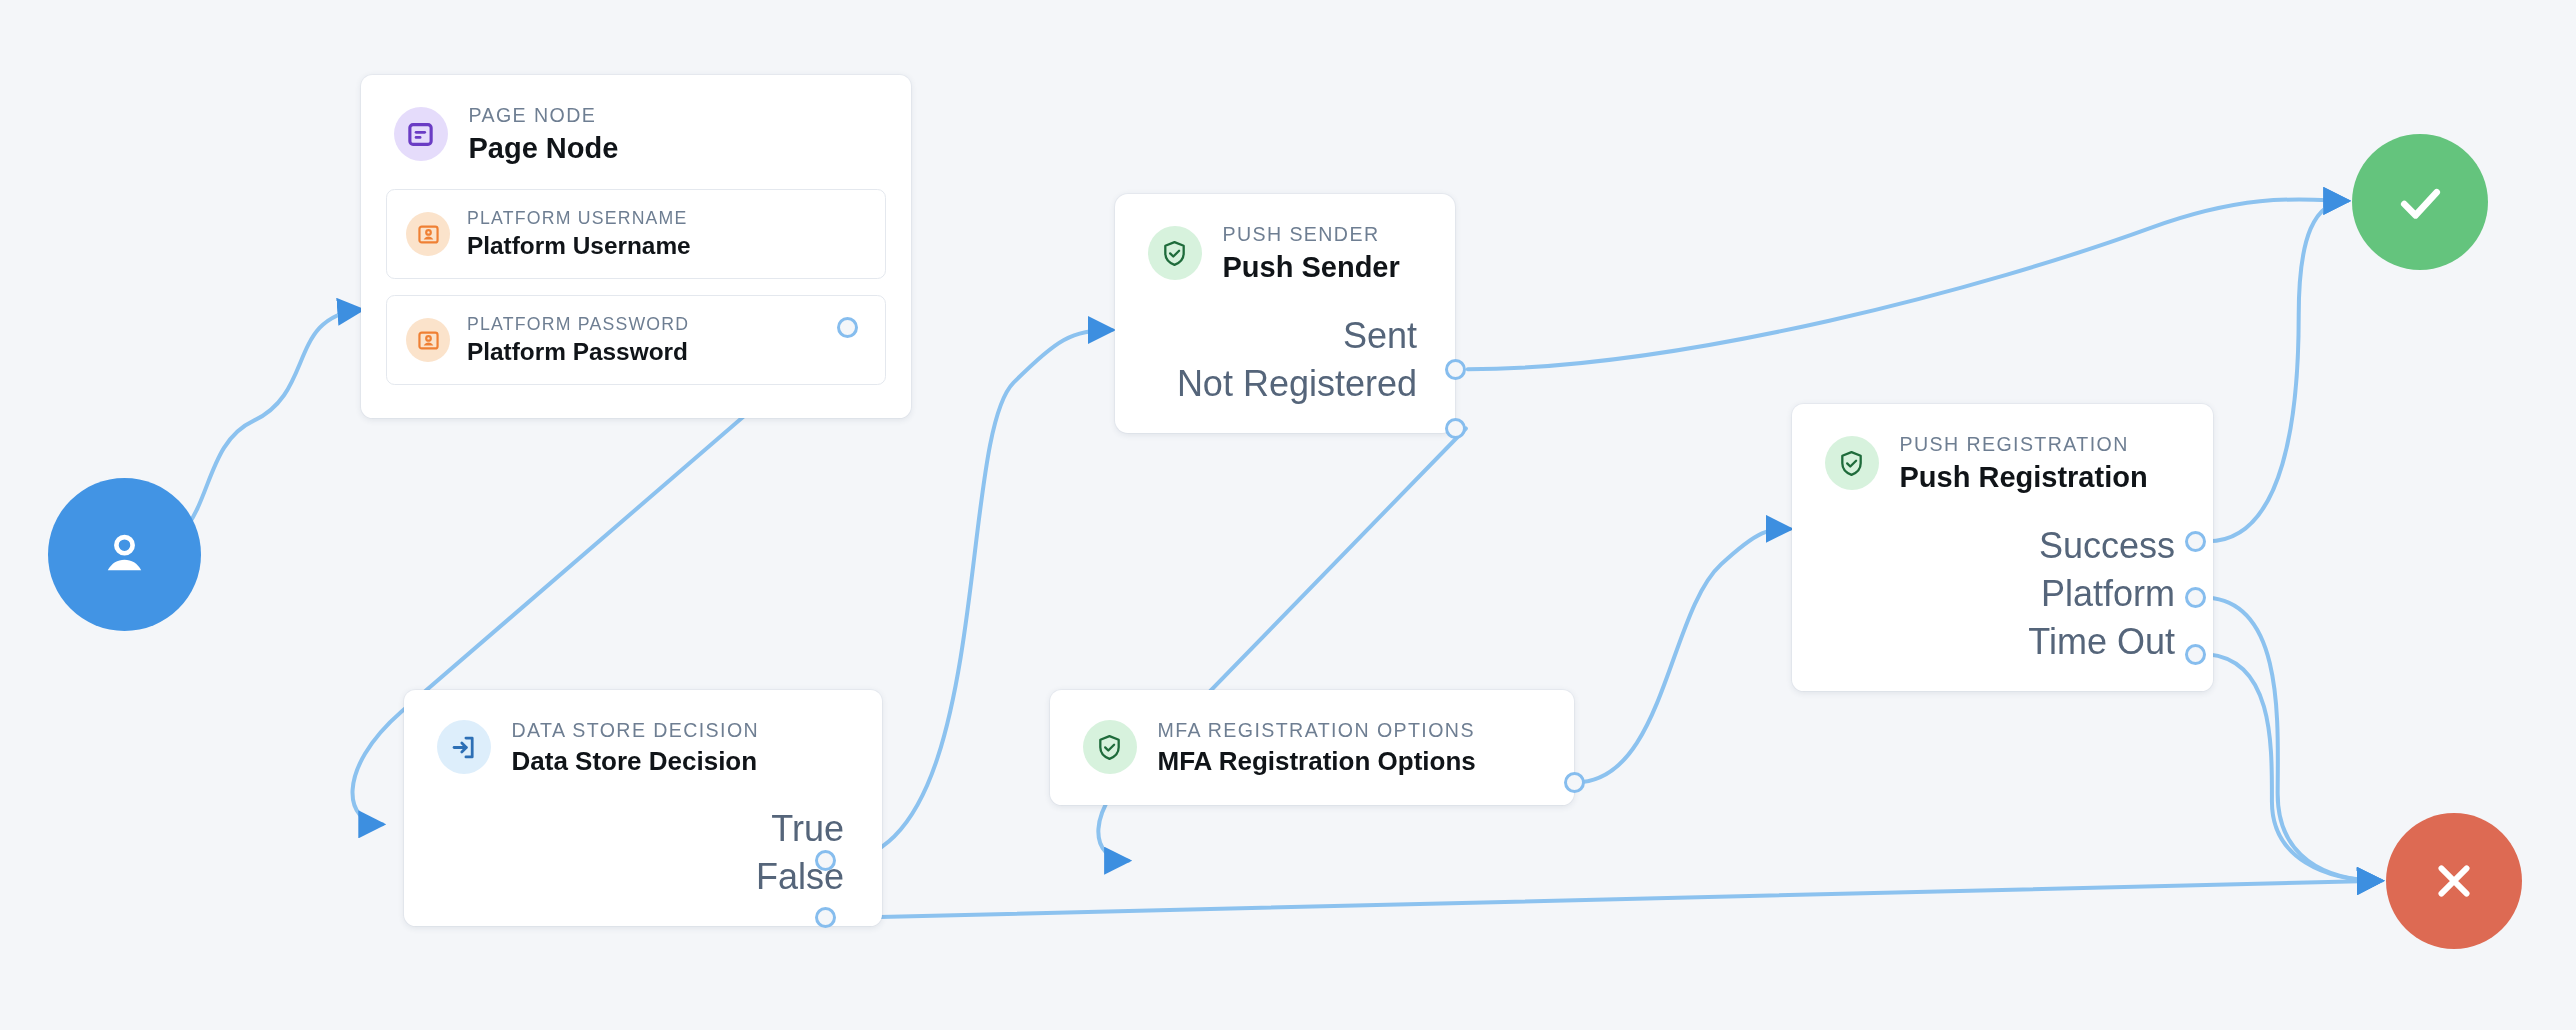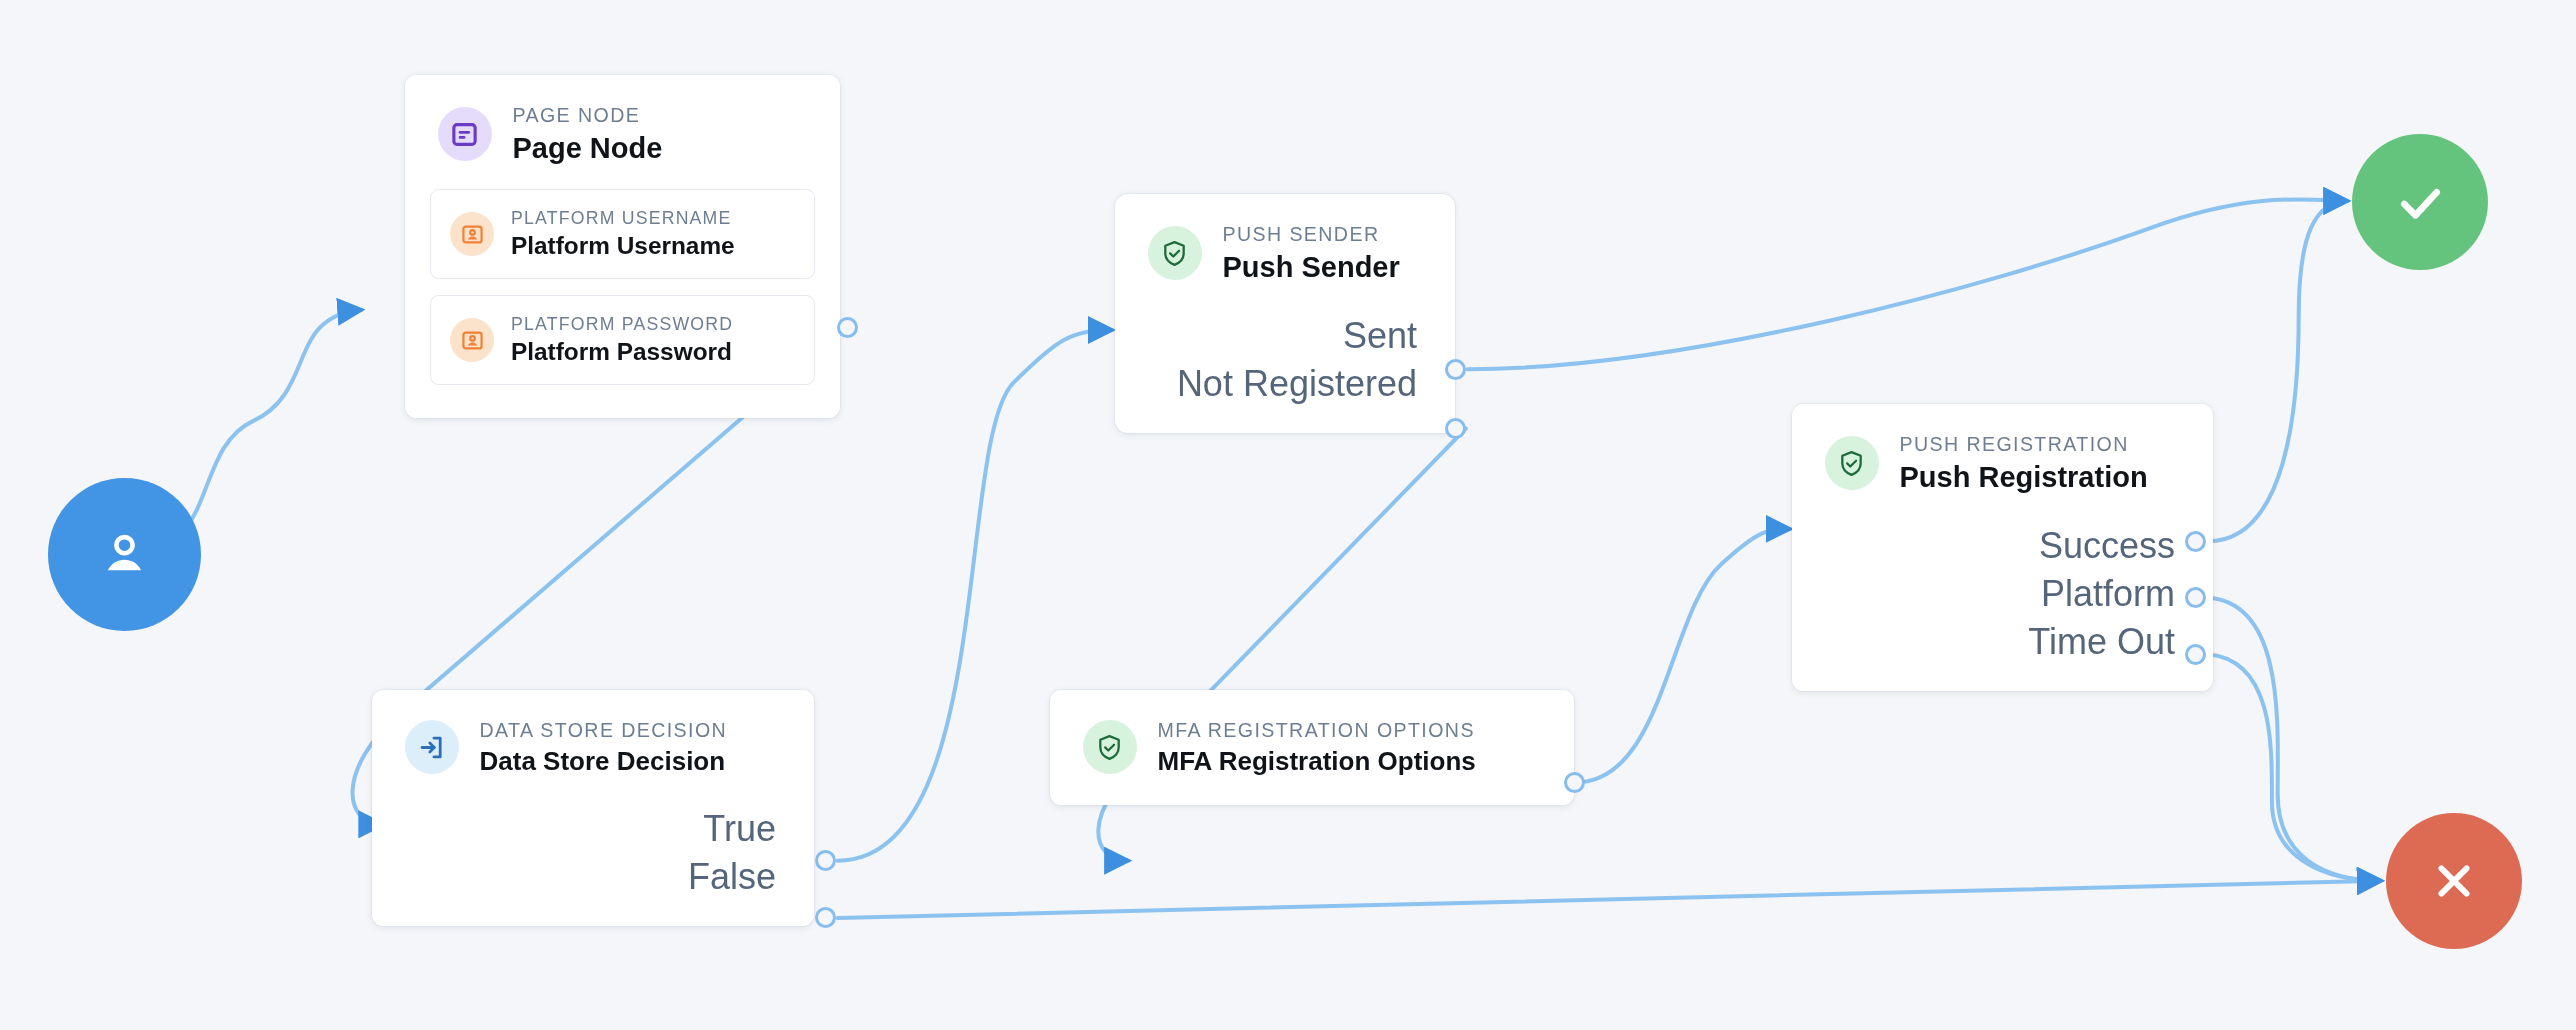--- a/index.html
+++ b/index.html
@@ -151,21 +151,21 @@
     </g>
   </svg>
 
   <div class="terminal terminal-start" style="left:48px; top:478px; width:153px; height:153px;">
     <svg width="59" height="59" viewBox="0 0 24 24">
       <circle cx="12" cy="8.2" r="3.3" fill="none" stroke="#ffffff" stroke-width="1.9"></circle>
       <path d="M5.2 18.4c1.5-2.9 4-4.3 6.8-4.3s5.3 1.4 6.8 4.3z" fill="#ffffff"></path>
     </svg>
   </div>
 
-  <div class="node-card" style="left:361px; top:75px; width:435px;margin-left:44px;">
+  <div class="node-card" style="left:361px; top:75px; width:550px;">
     <div class="node-head">
       <div class="node-badge badge-purple">
         <svg width="29" height="29" viewBox="0 0 24 24">
           <rect x="3.2" y="3.8" width="17.6" height="16.4" rx="2.6" fill="none" stroke="#6a3cc4" stroke-width="2.6"></rect>
           <rect x="7.2" y="9" width="9.4" height="2.3" rx="1.1" fill="#6a3cc4"></rect>
           <rect x="7.2" y="13.3" width="5.6" height="2.3" rx="1.1" fill="#6a3cc4"></rect>
         </svg>
       </div>
       <div class="node-titles">
         <div class="node-kicker">PAGE NODE</div>
@@ -242,21 +242,21 @@
     <div class="outputs">
       <div class="output-row">Success</div>
       <div class="output-row">Platform</div>
       <div class="output-row">Time Out</div>
     </div>
   </div>
   <div class="port" style="left:2185px; top:531px;"></div>
   <div class="port" style="left:2185px; top:587px;"></div>
   <div class="port" style="left:2185px; top:644px;"></div>
 
-  <div class="node-card" style="left:372px; top:690px; width:442px;">
+  <div class="node-card" style="left:404px; top:690px; width:478px;">
     <div class="node-head compact">
       <div class="node-badge badge-blue">
         <svg width="29" height="29" viewBox="0 0 24 24">
           <path d="M14 4.2h5.2v15.6H14" fill="none" stroke="#2d6fb5" stroke-width="2.3" stroke-linecap="round" stroke-linejoin="round"></path>
           <path d="M4.2 12h10" fill="none" stroke="#2d6fb5" stroke-width="2.3" stroke-linecap="round"></path>
           <path d="M10.6 8.3 14.3 12l-3.7 3.7" fill="none" stroke="#2d6fb5" stroke-width="2.3" stroke-linecap="round" stroke-linejoin="round"></path>
         </svg>
       </div>
       <div class="node-titles">
         <div class="node-kicker">DATA STORE DECISION</div>

